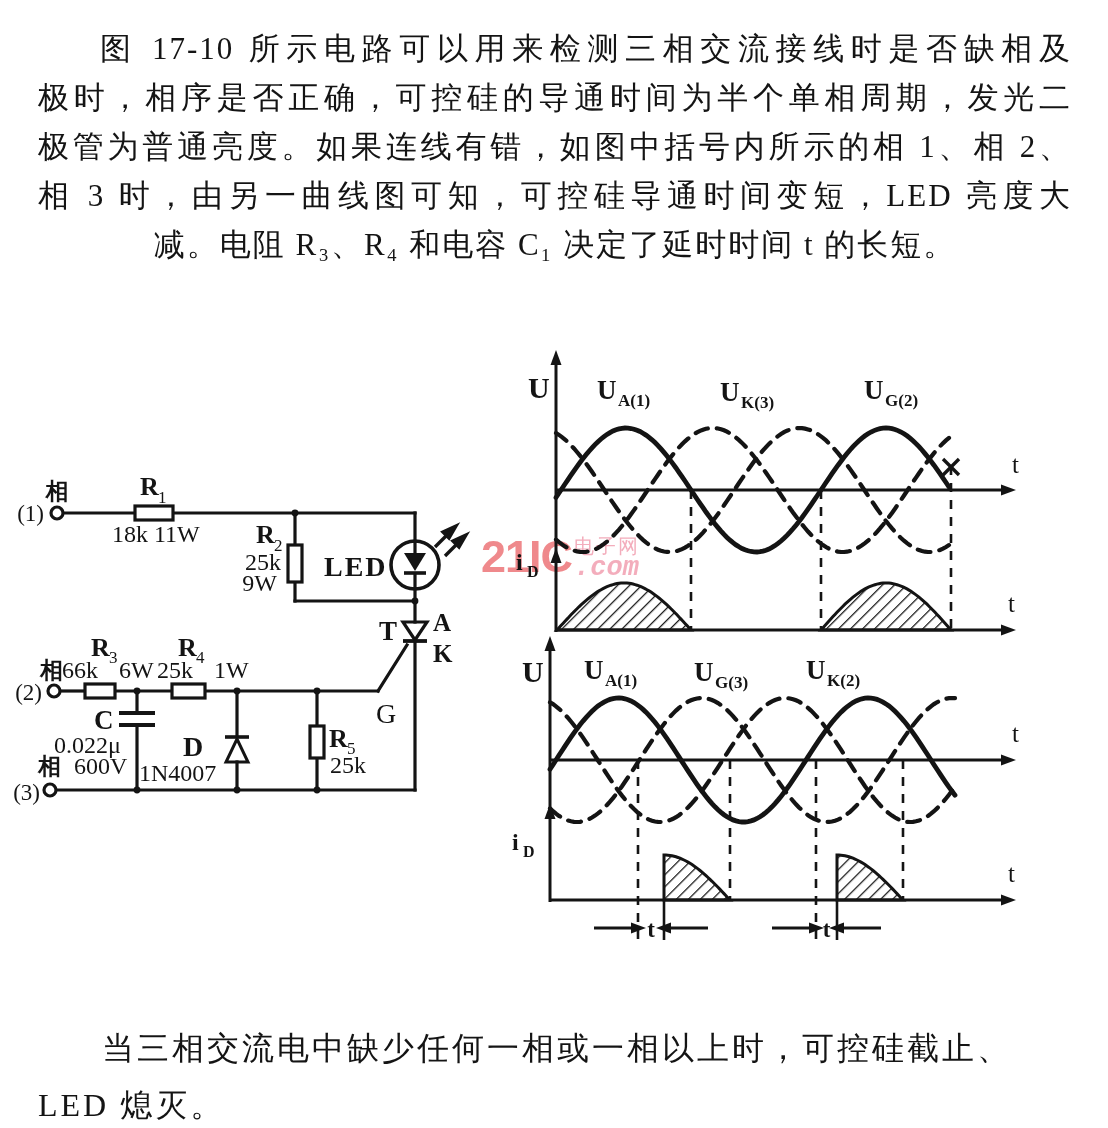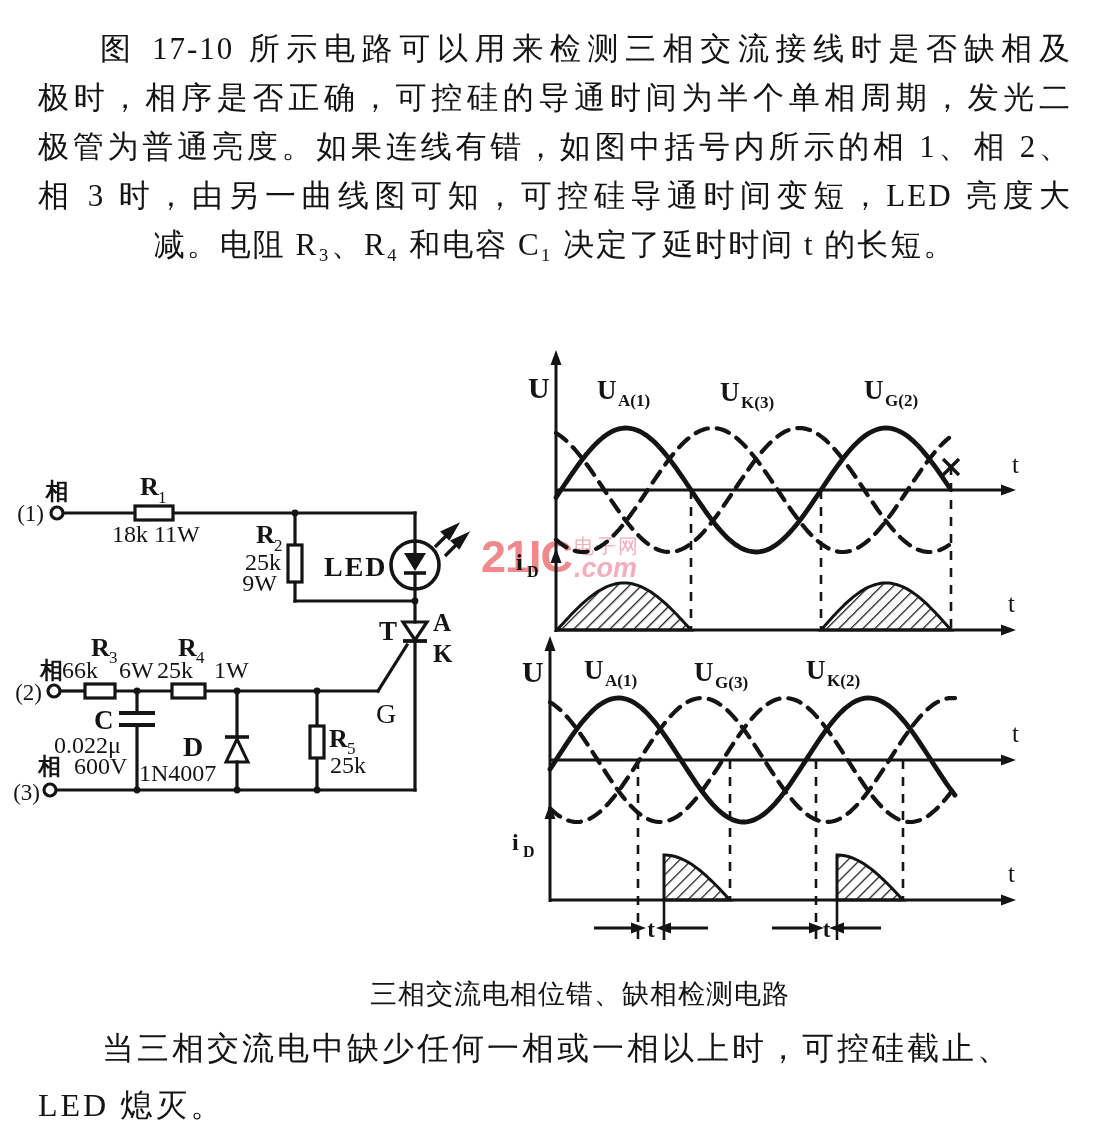--- a/index.html
+++ b/index.html
@@ -12,21 +12,21 @@
   #intro .indent{text-indent:2em;}
   #caption{top:976px;left:290px;width:580px;text-align:center;font-size:27px;letter-spacing:1px;z-index:3;}
   #closing{top:1020px;left:38px;width:1040px;font-size:32px;line-height:57px;letter-spacing:3px;z-index:3;}
   #closing .indent{text-indent:2em;}
   #watermark{top:536px;left:481px;z-index:1;display:flex;align-items:flex-start;
              font-family:"Liberation Sans","DejaVu Sans",sans-serif;opacity:.92;}
   #wm-big{font-size:45px;font-weight:bold;letter-spacing:-1px;line-height:42px;}
   #wm-col{display:flex;flex-direction:column;margin-left:2px;}
   #wm-cn{font-size:20px;font-weight:normal;letter-spacing:2px;line-height:20px;}
   #wm-com{font-size:27px;font-weight:bold;font-style:italic;line-height:24px;
-          font-family:Liberation Sans, sans-serif;}
+          font-family:Liberation Mono, monospace;}
   svg{position:absolute;z-index:2;}
   svg text{font-family:"Liberation Serif","DejaVu Serif",serif;fill:#141414;}
 </style>
 </head>
 <body>
 
 <div id="page">
 
   <div id="watermark" class="abs">
     <span id="wm-big" style="color: rgb(238, 128, 131);">21IC</span>
@@ -229,18 +229,17 @@
         <polygon points="656,928 671,922.5 671,933.5" fill="#141414"></polygon>
         <text x="651" y="937" font-size="23" font-weight="bold" text-anchor="middle">t</text>
         <line x1="772" y1="928" x2="810" y2="928" stroke="#141414" stroke-width="2.8"></line>
         <polygon points="824,928 809,922.5 809,933.5" fill="#141414"></polygon>
         <line x1="843" y1="928" x2="881" y2="928" stroke="#141414" stroke-width="2.8"></line>
         <polygon points="829,928 844,922.5 844,933.5" fill="#141414"></polygon>
         <text x="826.5" y="937" font-size="23" font-weight="bold" text-anchor="middle">t</text>
       </g>
   </svg>
 
-  <div id="caption" class="abs">三相交流电相位错、缺相检测电路</div>
   <div id="closing" class="abs">
     <div class="indent">当三相交流电中缺少任何一相或一相以上时，可控硅截止、</div>
     <div>LED 熄灭。</div>
   </div>
 </div>
 
 </body></html>

